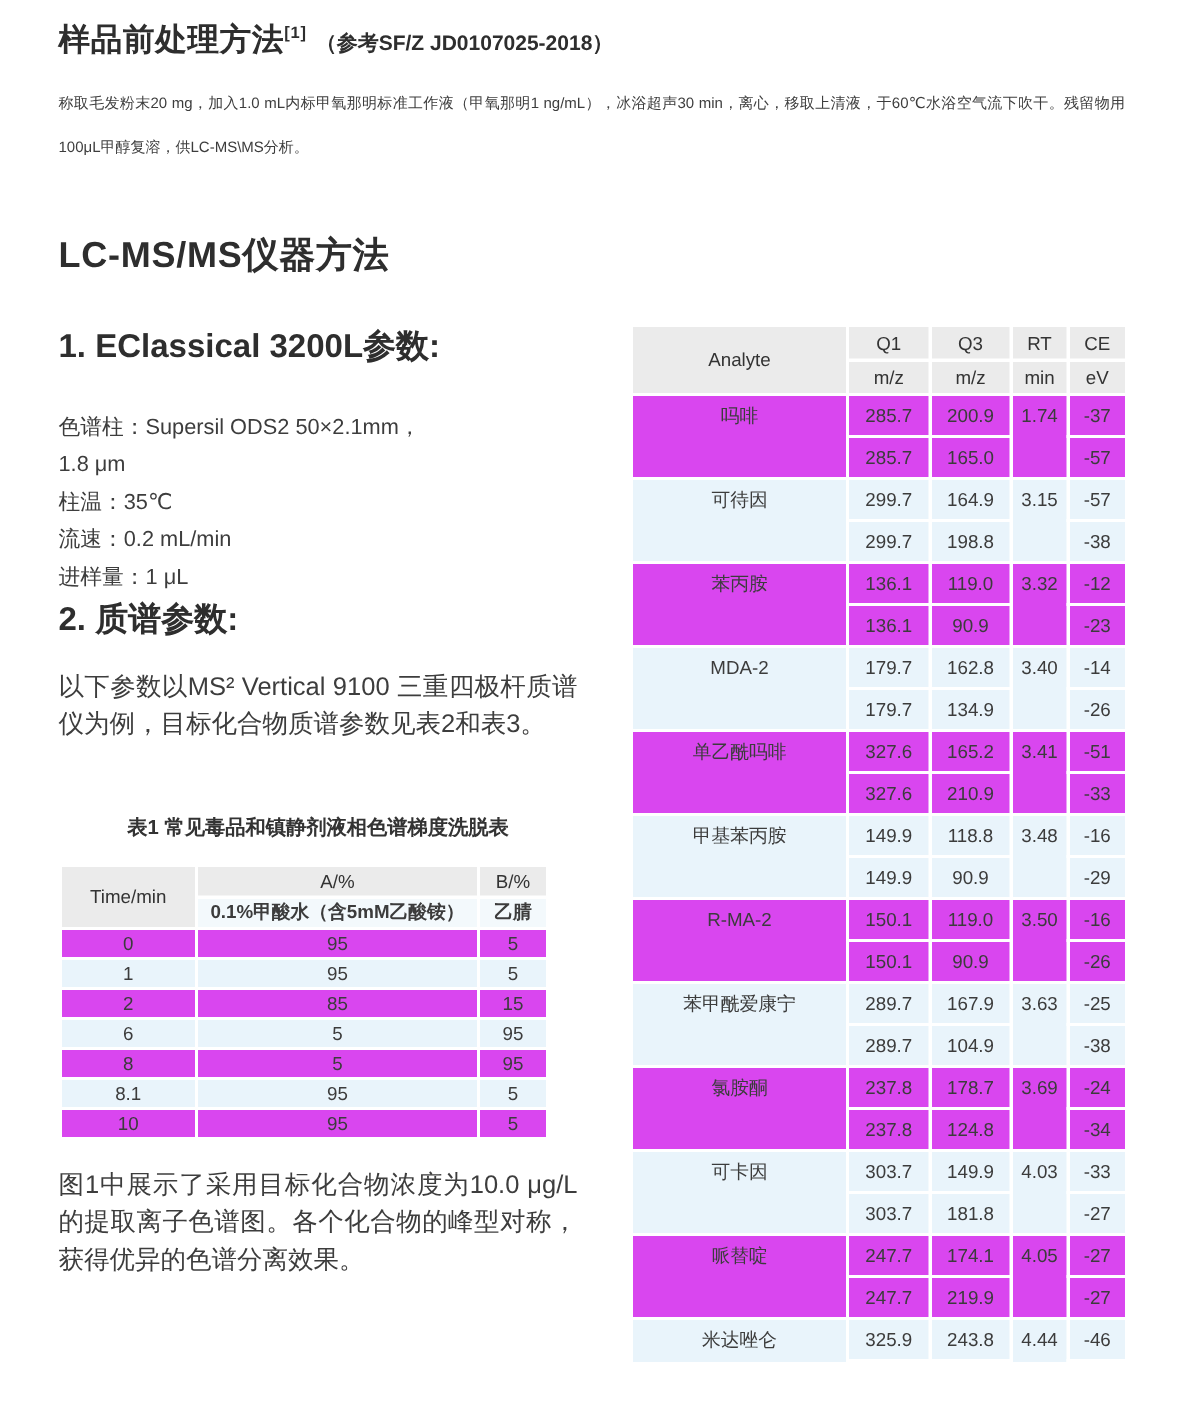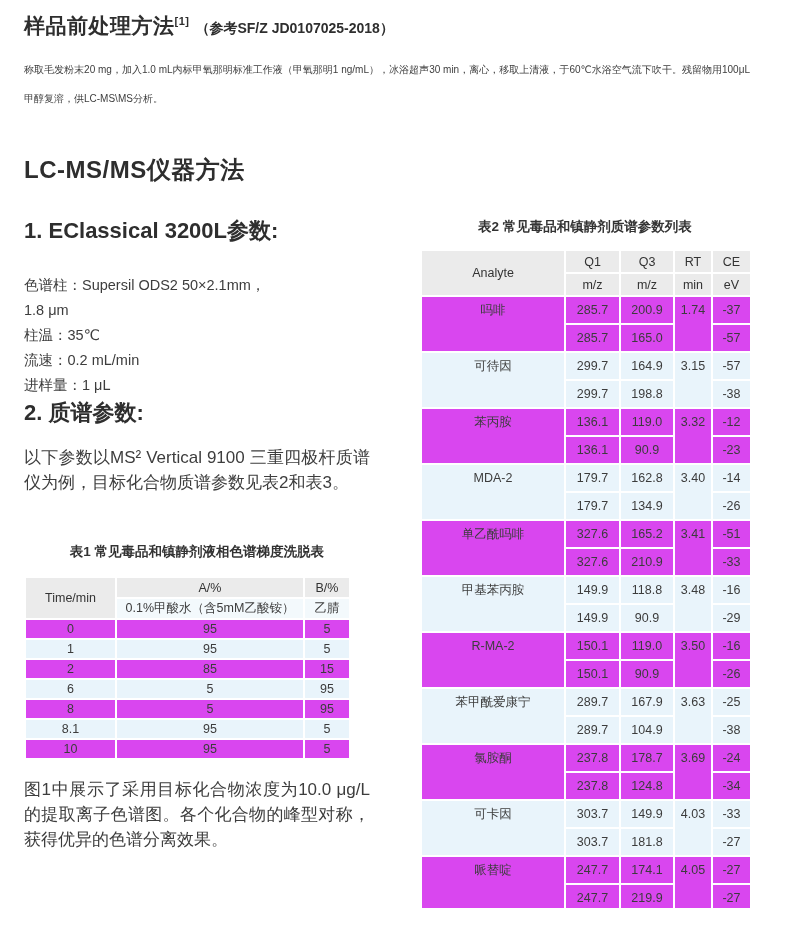--- a/index.html
+++ b/index.html
@@ -3,21 +3,21 @@
 <meta charset="utf-8">
 <style>
   html,body { margin:0; padding:0; background:#ffffff; }
   body {
     width:800px; height:942px;
     font-family:"Liberation Sans","DejaVu Sans",sans-serif;
     color:#3a3a3a;
   }
   .page {
     position:relative; width:800px; height:908px;
-    padding:12px 50px 0 24px; box-sizing:border-box;
+    padding:12px 50px 0 39px; box-sizing:border-box;
     overflow:hidden; background:#ffffff;
   }
   h1.doc-title { margin:0; font-size:21px; font-weight:bold; color:#2e2e2e; letter-spacing:0.5px; }
   h1.doc-title sup { font-size:11px; font-weight:bold; }
   .title-ref { font-size:14px; font-weight:bold; margin-left:6px; letter-spacing:0; }
   .intro { margin:15px 0 0; font-size:10px; line-height:29px; color:#3d3d3d; text-align:justify; }
 
   h2.section-h { margin:41px 0 0; font-size:24px; font-weight:bold; color:#2e2e2e; letter-spacing:0.5px; }
 
   .columns { display:flex; justify-content:space-between; margin-top:30px; }
@@ -34,21 +34,21 @@
   .t1-block .tbl-title { margin-bottom:15px; }
   .t2-title { margin:2px 0 13px; }
 
   table { border-collapse:collapse; table-layout:fixed; }
   th, td {
     border:2px solid #ffffff; padding:0; text-align:center;
     font-size:12.5px; font-weight:normal; color:#3c3c3c;
     overflow:hidden; white-space:nowrap;
   }
   .hdr  { background:#ebebeb; color:#333; }
-  .subhdr { background:#f3f9fc; }
+  .subhdr { background:#f3f9fc;font-weight:bold; }
   .dk { background:#d946ef; }
   .lt { background:#e9f4fb; }
 
   
   table.t1 { width:325px; }
   table.t1 th { height:19px; }
   table.t1 td { height:18px; }
 
   
   table.t2 { width:330px; }
@@ -145,21 +145,20 @@
         </table>
       </div>
 
 
       <p class="body-p">图1中展示了采用目标化合物浓度为10.0 μg/L的提取离子色谱图。各个化合物的峰型对称，获得优异的色谱分离效果。</p>
 
     </div>
 
     <div class="col-right">
 
-      <div class="tbl-title t2-title">表2 常见毒品和镇静剂质谱参数列表</div>
 
       <table class="t2">
         <colgroup>
             <col style="width:144px">
             <col style="width:55px">
             <col style="width:54px">
             <col style="width:38px">
             <col style="width:39px">
           </colgroup>
         <thead>

